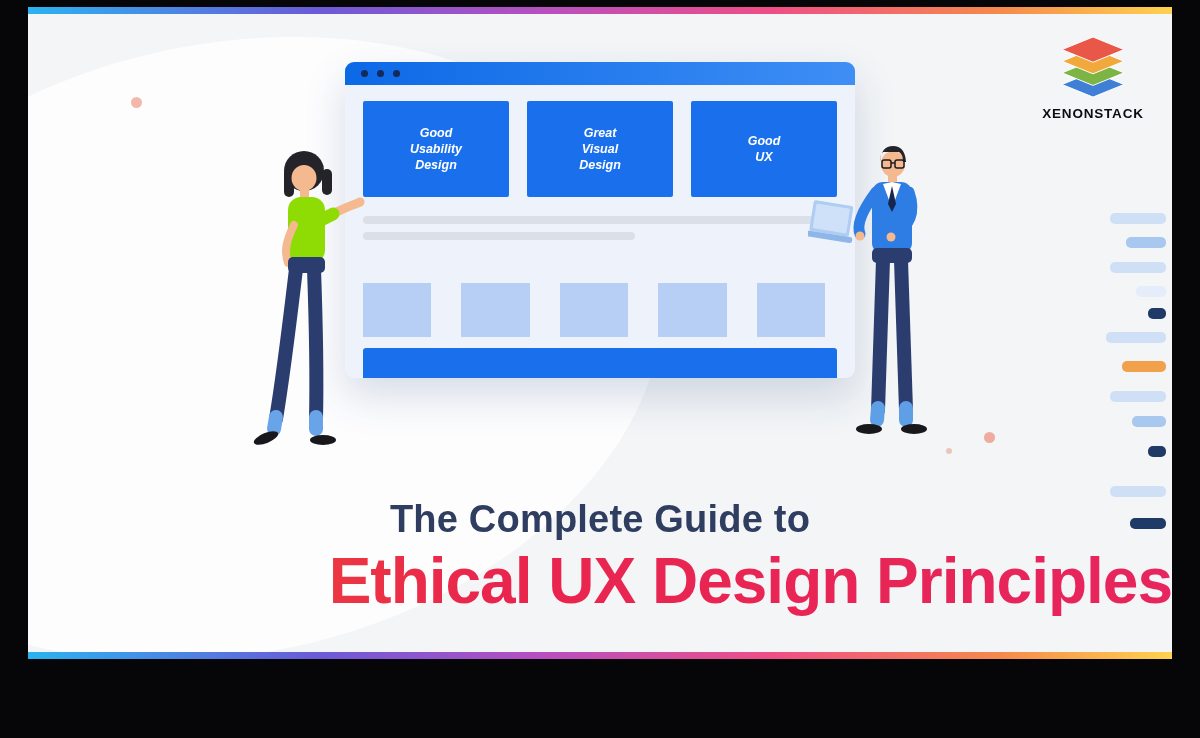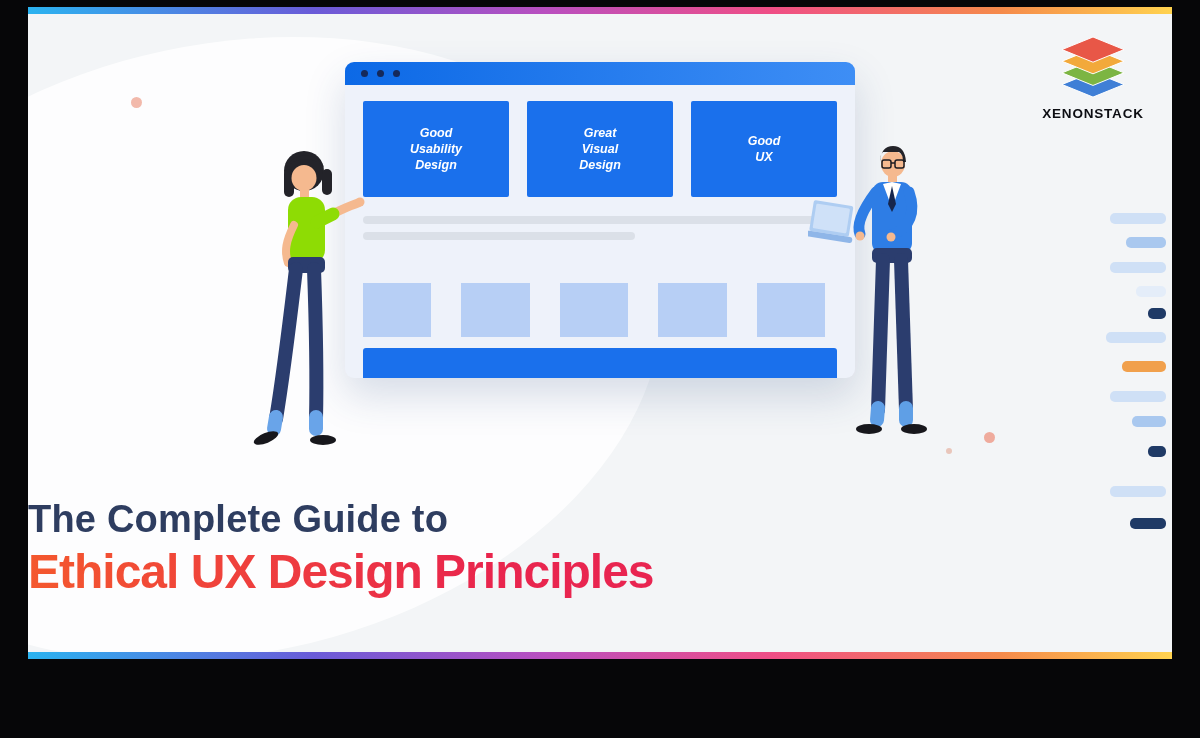--- a/index.html
+++ b/index.html
@@ -106,32 +106,33 @@
 
   .person { position: absolute; }
   .person-left  { left: 210px; top: 125px; width: 150px; height: 310px; }
   .person-right { left: 780px; top: 118px; width: 150px; height: 310px; }
 
   .subtitle {
     position: absolute;
     top: 484px;
     left: 0;
     width: 100%;
+    text-align: center;
     font-size: 38px;
     font-weight: 600;
     letter-spacing: .2px;
     color: var(--navy-text,#2e3d60);
   }
   .title {
     position: absolute;
     top: 530px;
     left: 0;
     width: 100%;
-    text-align: left;
-    font-size: 48px;
+    text-align: right;
+    font-size: 64px;
     font-weight: 800;
     letter-spacing: -1px;
     background: linear-gradient(90deg, var(--title-red-1,#f4582e) 0%, var(--title-red-2,#e9254d) 40%, #e7255e 100%);
     -webkit-background-clip: text;
     background-clip: text;
     color: transparent;
   }
 </style>
 </head>
 <body>

